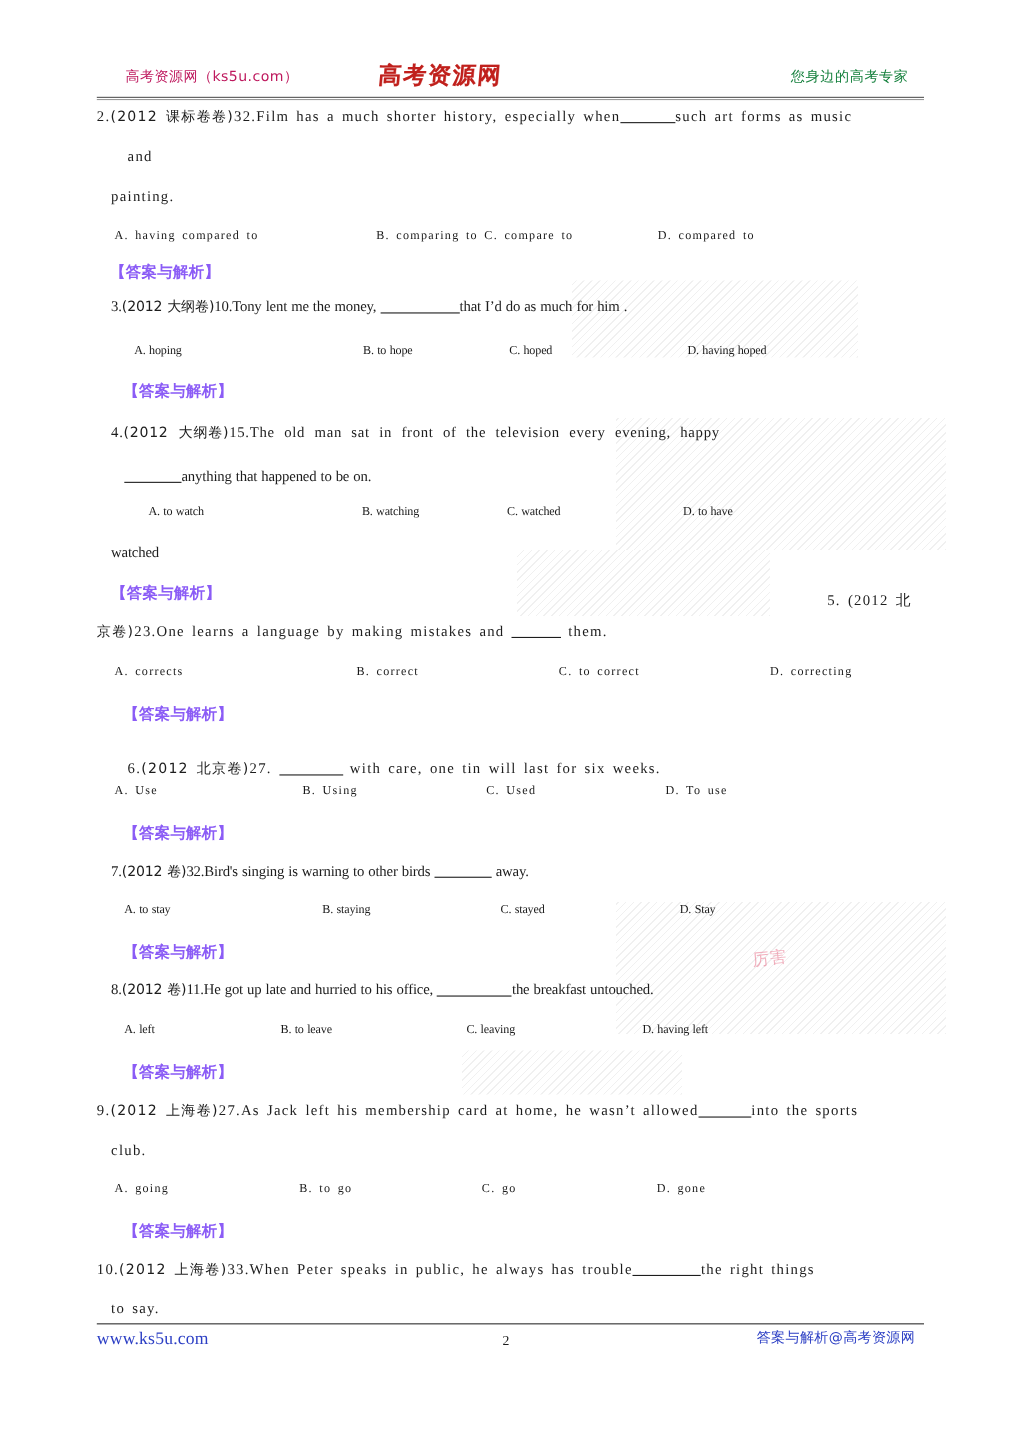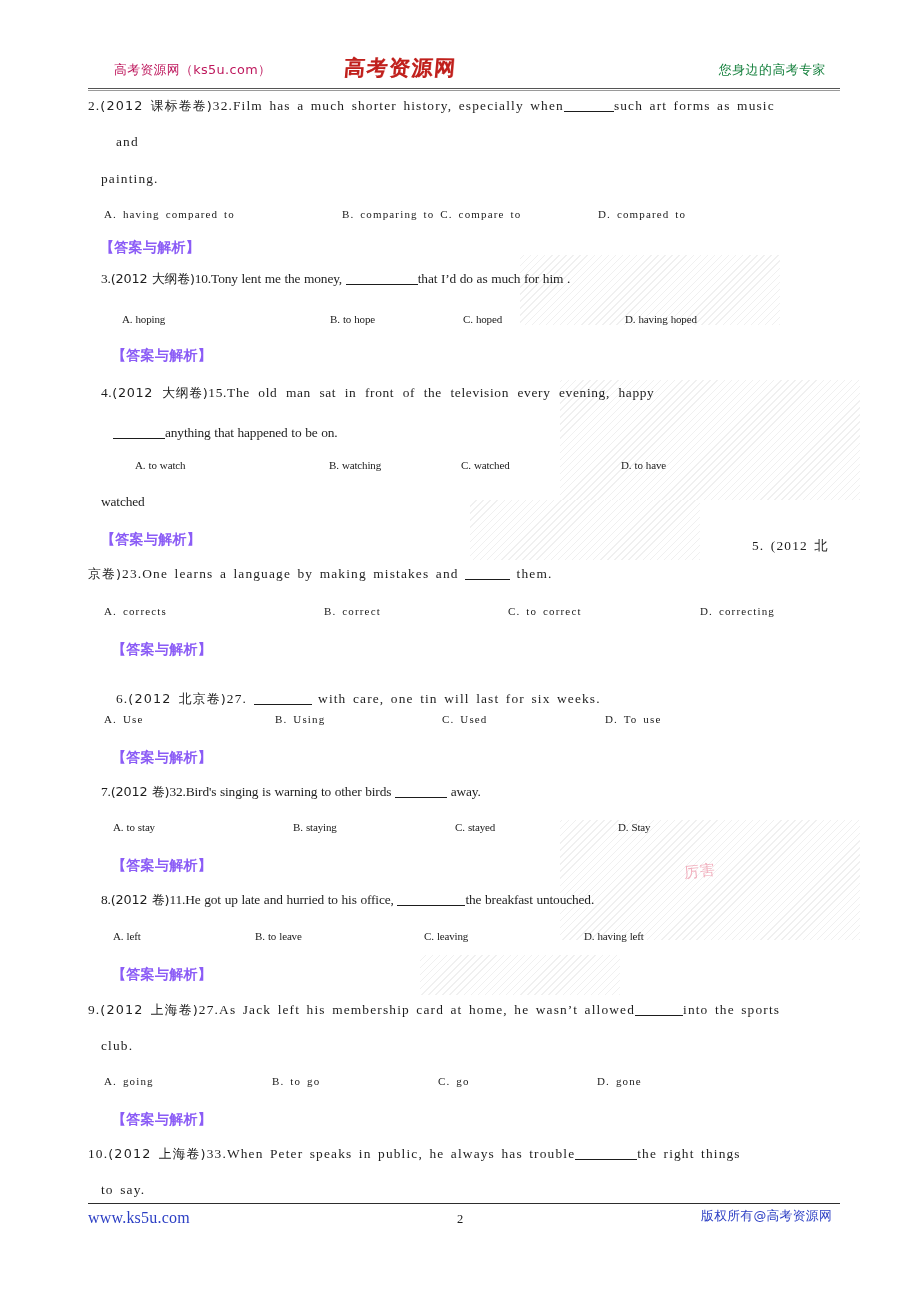--- a/index.html
+++ b/index.html
@@ -280,15 +280,15 @@
   <div class="answer" style="left:112px;top:1111px;">【答案与解析】</div>
 
   <div class="line sp" style="left:88px;top:1147px;">
     <span>10.</span><span class="cn">(2012 上海卷)</span><span>33.</span><span>When Peter speaks in public, he always has trouble</span><span class="blank" style="width:62px;"></span><span>the right things</span>
   </div>
   <div class="line sp" style="left:101px;top:1183px;">to say.</div>
 
   <div class="footer-rule"></div>
   <div class="footer-left">www.ks5u.com</div>
   <div class="footer-center">2</div>
-  <div class="footer-right cn">版权所有@高考资源网</div>
+  <div class="footer-right cn">答案与解析@高考资源网</div>
 
 </div>
 
 </body></html>

